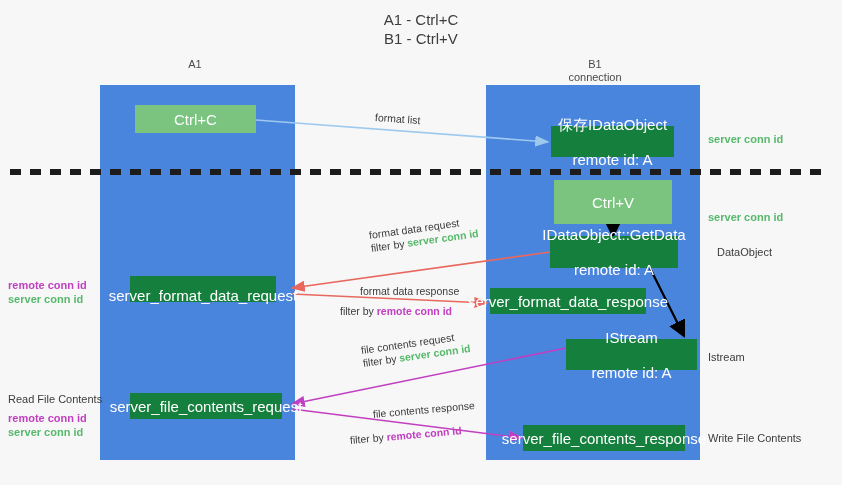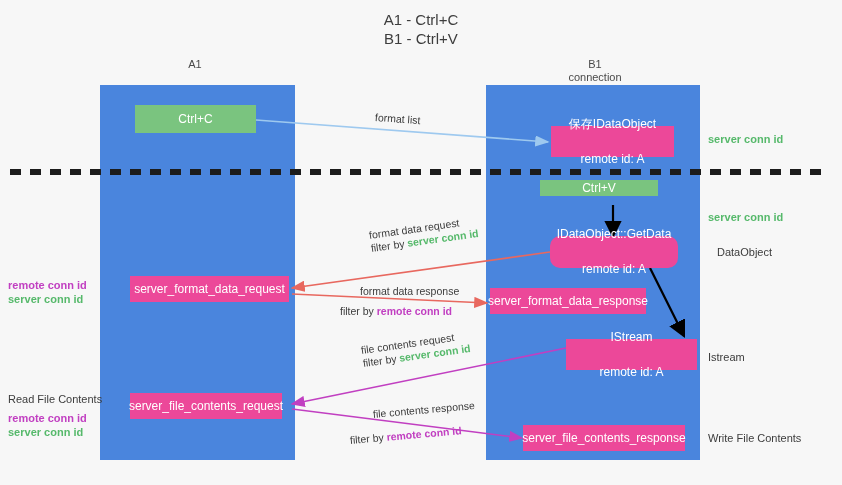--- a/index.html
+++ b/index.html
@@ -9,24 +9,24 @@
   svg#canvas{position:absolute;left:0;top:0;width:842px;height:485px;}
 
   .title{position:absolute;left:0;top:10px;width:842px;text-align:center;
          font-size:15px;line-height:19px;color:#3d3d3d;}
 
   .col-head{position:absolute;text-align:center;font-size:11px;line-height:13px;color:#4a4a4a;}
 
   .lane{position:absolute;background:#4a85dd;}
 
   .node{position:absolute;box-sizing:border-box;display:flex;flex-direction:column;
-        align-items:center;justify-content:center;color:#ffffff;font-size:12px;
+        align-items:center;justify-content:center;color:#ffffff;font-size:15px;
         line-height:13px;text-align:center;}
   .node.green{background:#7ac47f;}
-  .node.orange{background:#ec4899;gap:22px;}
+  .node.orange{background:#15803d;gap:22px;}
 
   .side-label{position:absolute;font-size:11px;line-height:14px;color:#3c3c3c;}
   .conn-green{color:#56b96b;font-weight:bold;}
   .conn-purple{color:#c13fc1;font-weight:bold;}
   .stack{position:absolute;font-size:11px;line-height:14px;font-weight:bold;}
 
   .edge-label{position:absolute;font-size:10.5px;line-height:13px;color:#3c3c3c;
               white-space:nowrap;transform-origin:left center;}
   .edge-label b{font-weight:bold;}
 </style>
@@ -86,30 +86,30 @@
 
   <div class="node green" style="left:135px;top:105px;width:121px;height:28px;">
     <span>Ctrl+C</span>
   </div>
 
   <div class="node orange" style="left:551px;top:126px;width:123px;height:31px;">
     <span>保存IDataObject</span>
     <span>remote id: A</span>
   </div>
 
-  <div class="node green" style="left:540px;top:180px;width:118px;height:16px;">
+  <div class="node green" style="left:554px;top:180px;width:118px;height:44px;">
     <span>Ctrl+V</span>
   </div>
 
-  <div class="node orange" style="left:550px;top:236px;width:128px;height:32px;border-radius:10px;">
+  <div class="node orange" style="left:550px;top:236px;width:128px;height:32px;">
     <span>IDataObject::GetData</span>
     <span>remote id: A</span>
   </div>
 
-  <div class="node orange" style="left:130px;top:276px;width:159px;height:26px;">
+  <div class="node orange" style="left:130px;top:276px;width:146px;height:26px;justify-content:flex-end;">
     <span>server_format_data_request</span>
   </div>
 
   <div class="node orange" style="left:490px;top:288px;width:156px;height:26px;text-align:center;">
     <span>server_format_data_response</span>
   </div>
 
   <div class="node orange" style="left:566px;top:339px;width:131px;height:31px;">
     <span>IStream</span>
     <span>remote id: A</span>

